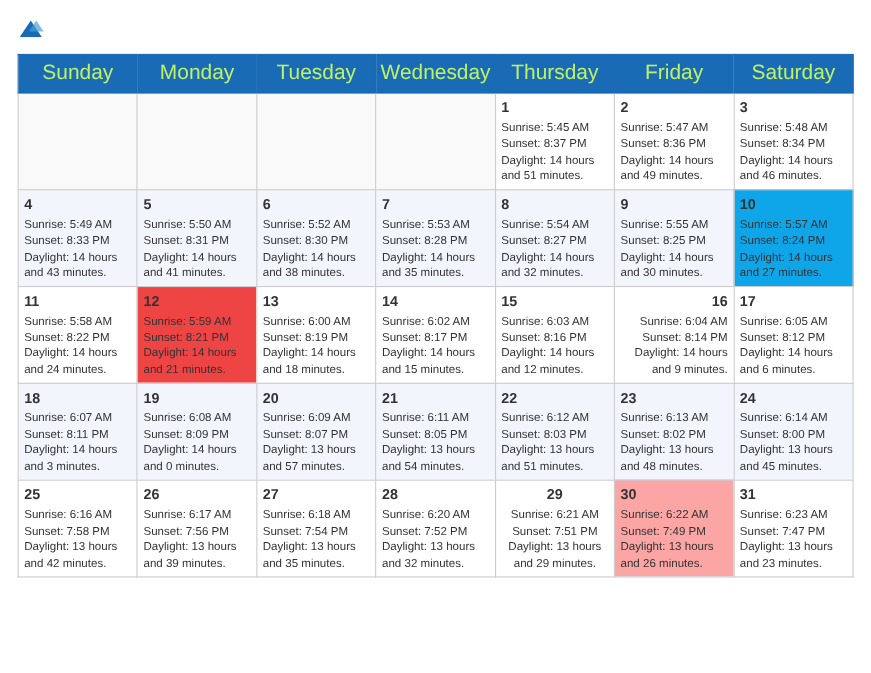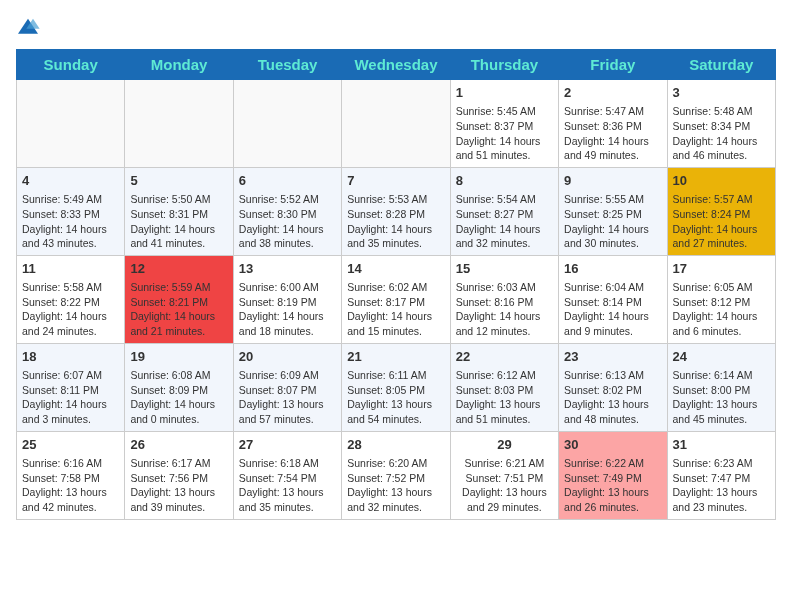--- a/index.html
+++ b/index.html
@@ -38,25 +38,25 @@
       font-size: 14px;
       color: #555;
     }
     table {
       width: 100%;
       border-collapse: collapse;
       table-layout: fixed;
     }
     .day-header {
       background: #1a6bb5;
-      color: #5eead4;
+      color: #bef264;
       text-align: center;
       padding: 6px 2px;
-      font-size: 15px;
-      font-weight: bold;
+      font-size: 19px;
+      font-weight: normal;
       border: 1px solid #1a6bb5;
     }
     td {
       border: 1px solid #ccc;
       vertical-align: top;
       padding: 4px 5px;
       font-size: 10.5px;
       line-height: 1.4;
       color: #333;
       height: 80px;
@@ -177,21 +177,21 @@
           <div>Daylight: 14 hours</div>
           <div>and 32 minutes.</div>
         </td>
         <td style="background: rgb(242, 246, 252);">
           <span class="day-number">9</span>
           <div>Sunrise: 5:55 AM</div>
           <div>Sunset: 8:25 PM</div>
           <div>Daylight: 14 hours</div>
           <div>and 30 minutes.</div>
         </td>
-        <td style="background: #eab308;">
+        <td style="background: #0ea5e9;">
           <span class="day-number">10</span>
           <div>Sunrise: 5:57 AM</div>
           <div>Sunset: 8:24 PM</div>
           <div>Daylight: 14 hours</div>
           <div>and 27 minutes.</div>
         </td>
       </tr>
       <tr>
         <td style="background: rgb(255, 255, 255);">
           <span class="day-number">11</span>
@@ -221,21 +221,21 @@
           <div>Daylight: 14 hours</div>
           <div>and 15 minutes.</div>
         </td>
         <td style="background: rgb(255, 255, 255);">
           <span class="day-number">15</span>
           <div>Sunrise: 6:03 AM</div>
           <div>Sunset: 8:16 PM</div>
           <div>Daylight: 14 hours</div>
           <div>and 12 minutes.</div>
         </td>
-        <td style="background: rgb(255, 255, 255);">
+        <td style="background: rgb(255, 255, 255); text-align: right;">
           <span class="day-number">16</span>
           <div>Sunrise: 6:04 AM</div>
           <div>Sunset: 8:14 PM</div>
           <div>Daylight: 14 hours</div>
           <div>and 9 minutes.</div>
         </td>
         <td style="background: rgb(255, 255, 255);">
           <span class="day-number">17</span>
           <div>Sunrise: 6:05 AM</div>
           <div>Sunset: 8:12 PM</div>

